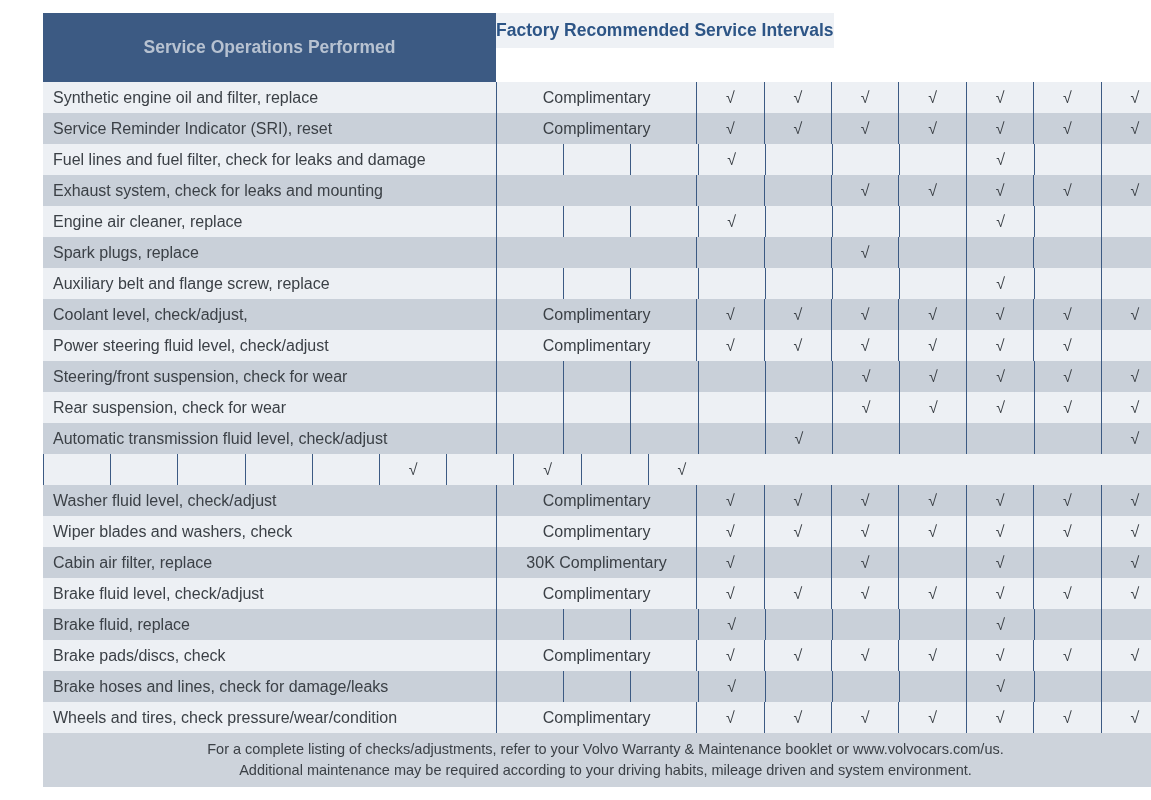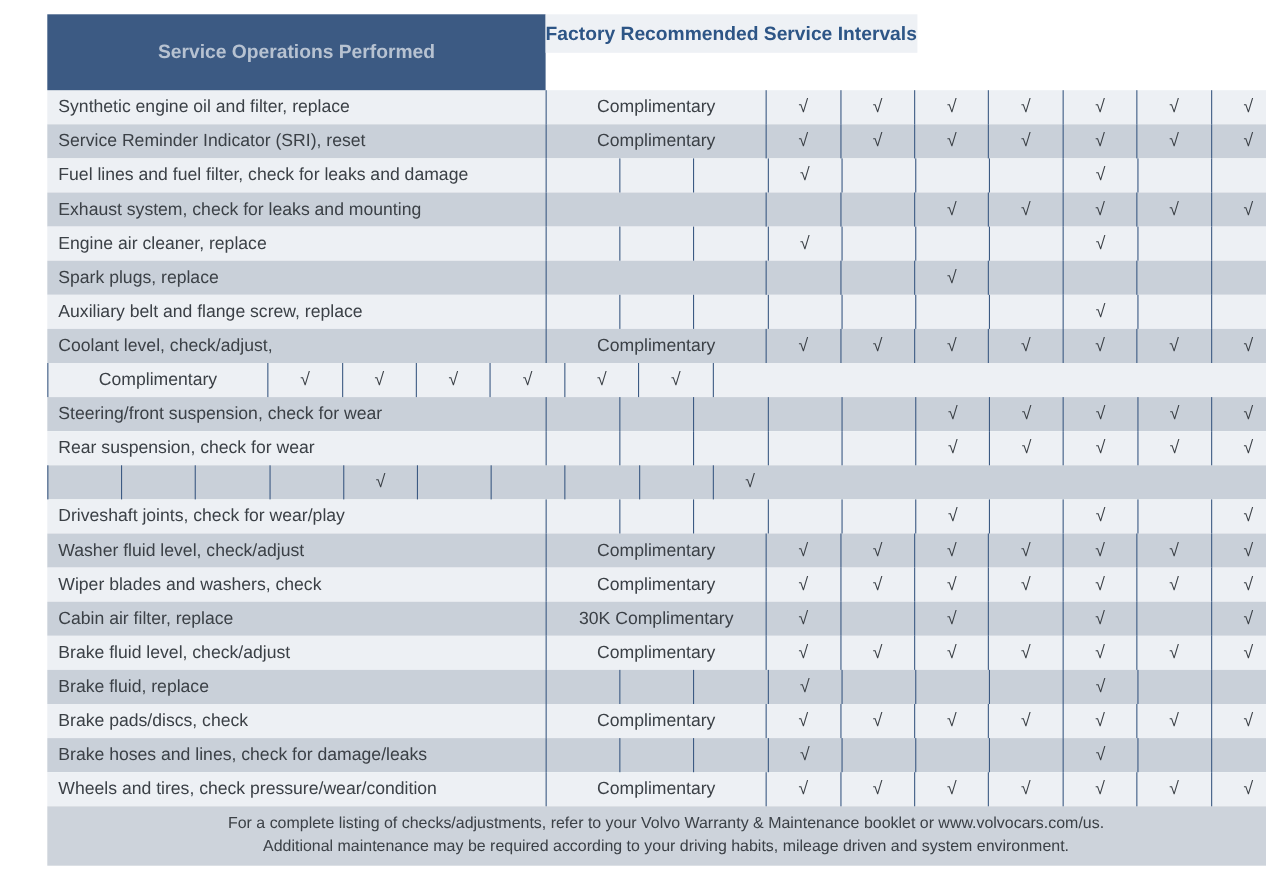--- a/index.html
+++ b/index.html
@@ -272,20 +272,21 @@
           </div>
           <div class="cell">
             <div class="check" style="display: inline;">√</div>
           </div>
           <div class="cell">
             <div class="check" style="display: inline;">√</div>
           </div>
         </div>
       </div>
       <div class="row light">
+        <div class="row-label">Power steering fluid level, check/adjust</div>
         <div class="row-cells">
           <div class="cell span3">Complimentary</div>
           <div class="cell">
             <div class="check" style="display: inline;">√</div>
           </div>
           <div class="cell">
             <div class="check" style="display: inline;">√</div>
           </div>
           <div class="cell">
             <div class="check" style="display: inline;">√</div>
@@ -346,39 +347,39 @@
           </div>
           <div class="cell">
             <div class="check" style="display: inline;">√</div>
           </div>
           <div class="cell">
             <div class="check" style="display: inline;">√</div>
           </div>
         </div>
       </div>
       <div class="row dark">
-        <div class="row-cells">
-          <div class="cell"></div>
-          <div class="cell"></div>
-          <div class="cell"></div>
-          <div class="cell"></div>
-          <div class="cell">
-            <div class="check" style="display: inline;">√</div>
-          </div>
-          <div class="cell"></div>
-          <div class="cell"></div>
-          <div class="cell"></div>
-          <div class="cell"></div>
-          <div class="cell">
-            <div class="check" style="display: inline;">√</div>
-          </div>
-        </div>
-      </div>
-      <div class="row light">
-        <div class="row-label">Driveshaft joints, check for wear/play</div>
+        <div class="row-label">Automatic transmission fluid level, check/adjust</div>
+        <div class="row-cells">
+          <div class="cell"></div>
+          <div class="cell"></div>
+          <div class="cell"></div>
+          <div class="cell"></div>
+          <div class="cell">
+            <div class="check" style="display: inline;">√</div>
+          </div>
+          <div class="cell"></div>
+          <div class="cell"></div>
+          <div class="cell"></div>
+          <div class="cell"></div>
+          <div class="cell">
+            <div class="check" style="display: inline;">√</div>
+          </div>
+        </div>
+      </div>
+      <div class="row light">
         <div class="row-cells">
           <div class="cell"></div>
           <div class="cell"></div>
           <div class="cell"></div>
           <div class="cell"></div>
           <div class="cell"></div>
           <div class="cell">
             <div class="check" style="display: inline;">√</div>
           </div>
           <div class="cell"></div>

